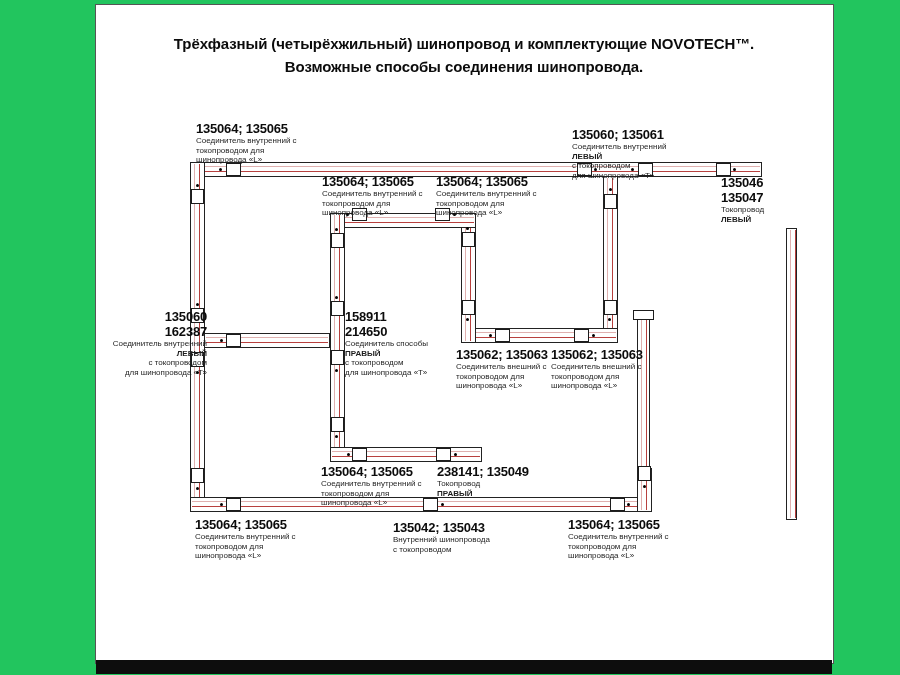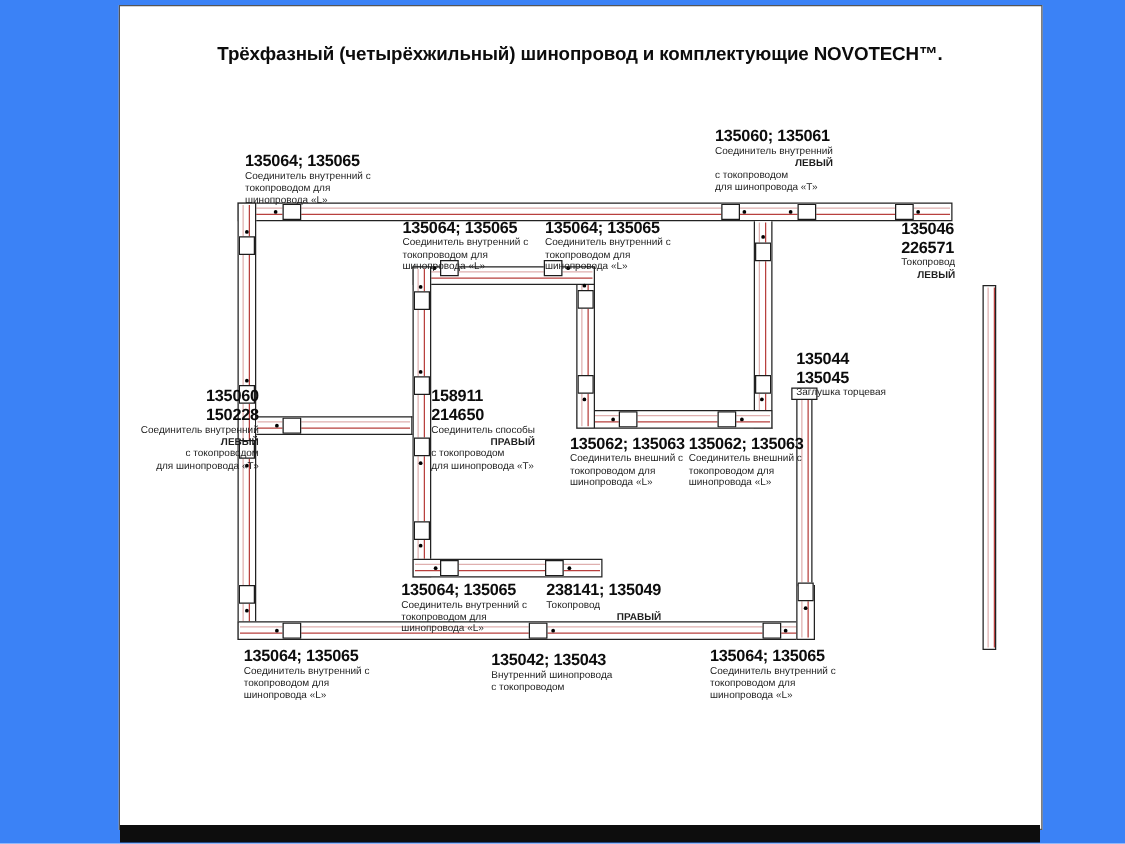--- a/index.html
+++ b/index.html
@@ -1,16 +1,16 @@
 <!DOCTYPE html>
 <html><head>
 <meta charset="utf-8">
 <style>
   html,body{margin:0;padding:0;background:#fff;}
-  #stage{position:relative;width:900px;height:675px;background:#3b82f6;overflow:hidden;
+  #stage{position:relative;width:900px;height:675px;background:#22c55e;overflow:hidden;
          font-family:"Liberation Sans",sans-serif;color:#111;}
   .frame{position:absolute;left:95px;top:4px;width:737px;height:658px;border:1px solid #555;background:#fff;}
   .footer-bar{position:absolute;left:96px;top:660px;width:736px;height:14px;background:#0d0d0d;}
   .title{position:absolute;left:96px;top:32px;width:736px;text-align:center;
          font-weight:bold;font-size:15px;line-height:23px;color:#0c0c0c;letter-spacing:-0.1px;}
   
   .tr{position:absolute;box-sizing:border-box;background:#fff;border:1px solid #222;z-index:1;}
   .tr i{position:absolute;display:block;}
   .tr.h .rA{left:1px;right:1px;top:3px;height:1px;background:#dfb0af;}
   .tr.h .rB{left:1px;right:1px;top:8px;height:1px;background:#b8403e;}
@@ -23,32 +23,33 @@
   .cn.h{width:15px;height:13px;}
   .cn.v{width:13px;height:15px;}
   
   .dot{position:absolute;display:block;width:3px;height:3px;border-radius:50%;background:#000;z-index:4;}
   
   .capEl{position:absolute;box-sizing:border-box;background:#fff;border:1px solid #1c1c1c;z-index:3;}
   
   .lbl{position:absolute;white-space:nowrap;z-index:5;}
   .lbl .num{font-size:13px;font-weight:bold;line-height:15px;letter-spacing:-0.2px;color:#0c0c0c;}
   .lbl .sm{font-size:8px;line-height:9.5px;color:#1d1d1d;}
-  .lbl .smb{font-size:8px;line-height:9.5px;color:#1d1d1d;font-weight:bold;text-align:right;}
+  .lbl .smb{font-size:8px;line-height:9.5px;color:#1d1d1d;font-weight:bold;}
   .lbl.right{text-align:right;}
 </style>
 </head>
 <body>
 
 <div id="stage">
   <div class="frame"></div>
   <div class="footer-bar"></div>
 
   <div class="title">
     <div>Трёхфазный (четырёхжильный) шинопровод и комплектующие NOVOTECH™.</div>
+    <div>Возможные способы соединения шинопровода.</div>
   </div>
 
   <div class="tr h" style="left:190px;top:162px;width:572px;height:15px">
       <i class="rA"></i>
       <i class="rB"></i>
     </div>
   <div class="tr v" style="left:190px;top:162px;width:15px;height:350px">
       <i class="rA"></i>
       <i class="rB"></i>
     </div>
@@ -154,58 +155,53 @@
   <s class="dot" style="left:454px;top:453px"></s>
   <s class="dot" style="left:643px;top:485px"></s>
 
   <div class="lbl" style="left:196px;top:121px">
     <div class="num">135064; 135065</div>
     <div class="sm">Соединитель внутренний с</div>
     <div class="sm">токопроводом для</div>
     <div class="sm">шинопровода «L»</div>
   </div>
 
-  <div class="lbl" style="left:572px;top:101px">
+  <div class="lbl" style="left:572px;top:127px">
     <div class="num">135060; 135061</div>
     <div class="sm">Соединитель внутренний</div>
     <div class="smb">ЛЕВЫЙ</div>
     <div class="sm">с токопроводом</div>
     <div class="sm">для шинопровода «Т»</div>
   </div>
 
   <div class="lbl" style="left:721px;top:175px">
     <div class="num">135046</div>
-    <div class="num">226571</div>
+    <div class="num">135047</div>
     <div class="sm">Токопровод</div>
     <div class="smb">ЛЕВЫЙ</div>
   </div>
 
   <div class="lbl" style="left:322px;top:174px">
     <div class="num">135064; 135065</div>
     <div class="sm">Соединитель внутренний с</div>
     <div class="sm">токопроводом для</div>
     <div class="sm">шинопровода «L»</div>
   </div>
 
   <div class="lbl" style="left:436px;top:174px">
     <div class="num">135064; 135065</div>
     <div class="sm">Соединитель внутренний с</div>
     <div class="sm">токопроводом для</div>
     <div class="sm">шинопровода «L»</div>
   </div>
 
-  <div class="lbl" style="left:637px;top:279px">
-    <div class="num">135044</div>
-    <div class="num">135045</div>
-    <div class="sm">Заглушка торцевая</div>
-  </div>
 
   <div class="lbl right" style="left:69px;top:309px;width:138px">
     <div class="num">135060</div>
-    <div class="num">150228</div>
+    <div class="num">162387</div>
     <div class="sm">Соединитель внутренний</div>
     <div class="smb">ЛЕВЫЙ</div>
     <div class="sm">с токопроводом</div>
     <div class="sm">для шинопровода «Т»</div>
   </div>
 
   <div class="lbl" style="left:345px;top:309px">
     <div class="num">158911</div>
     <div class="num">214650</div>
     <div class="sm">Соединитель способы</div>

